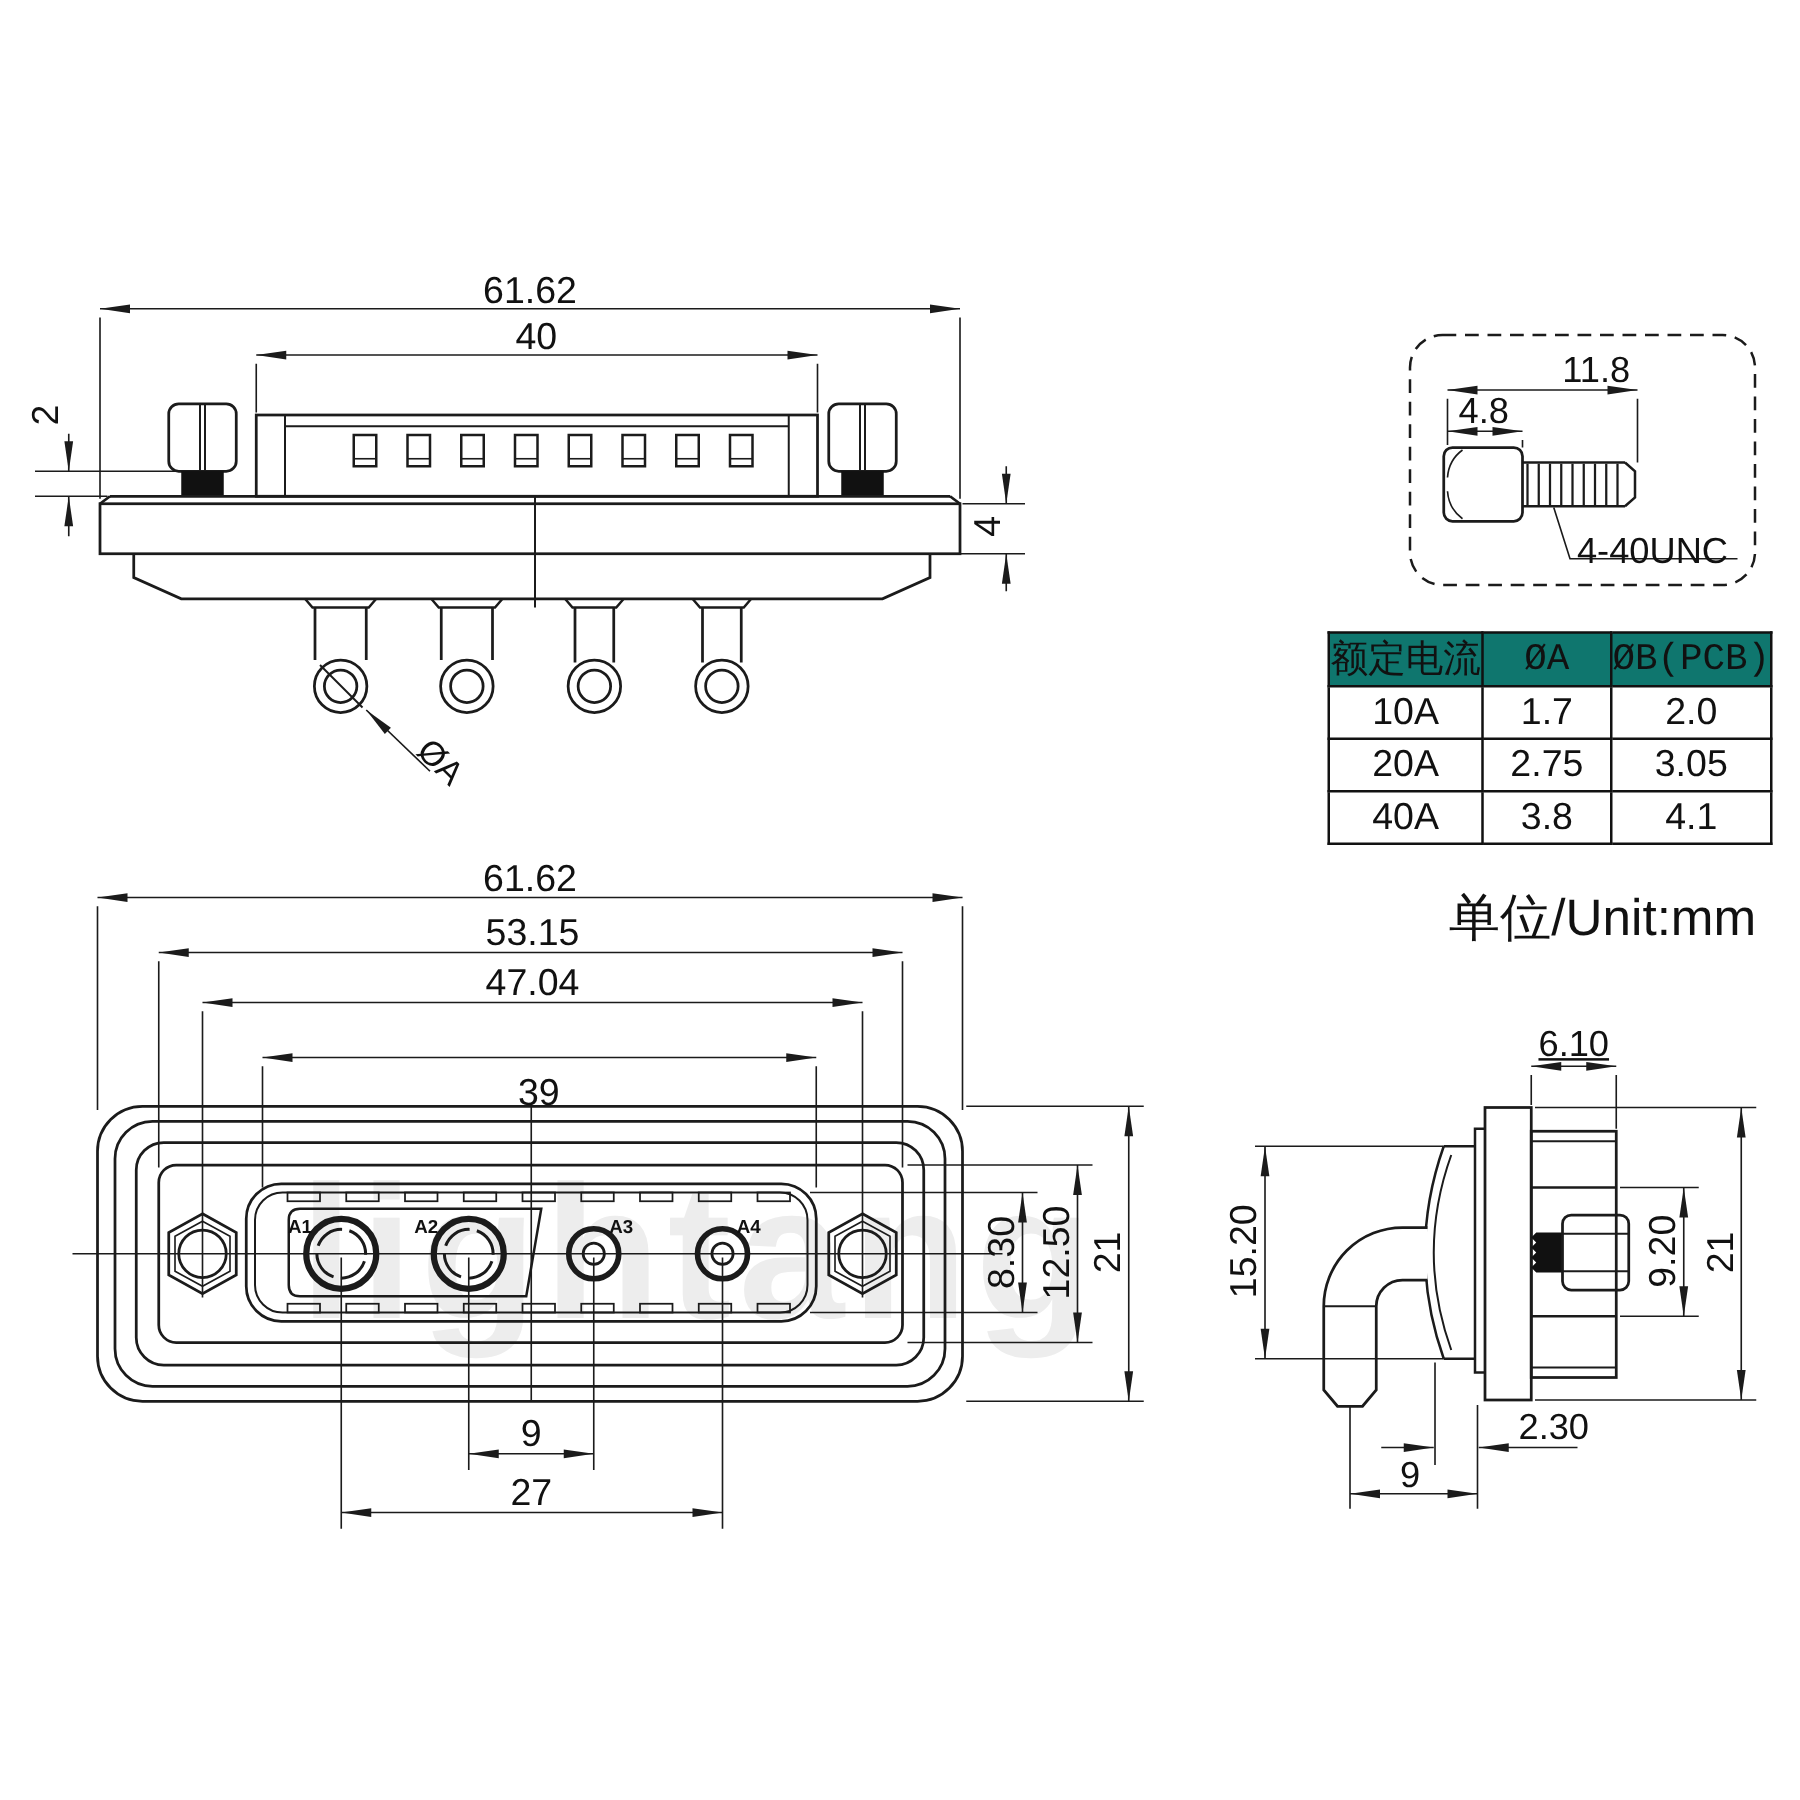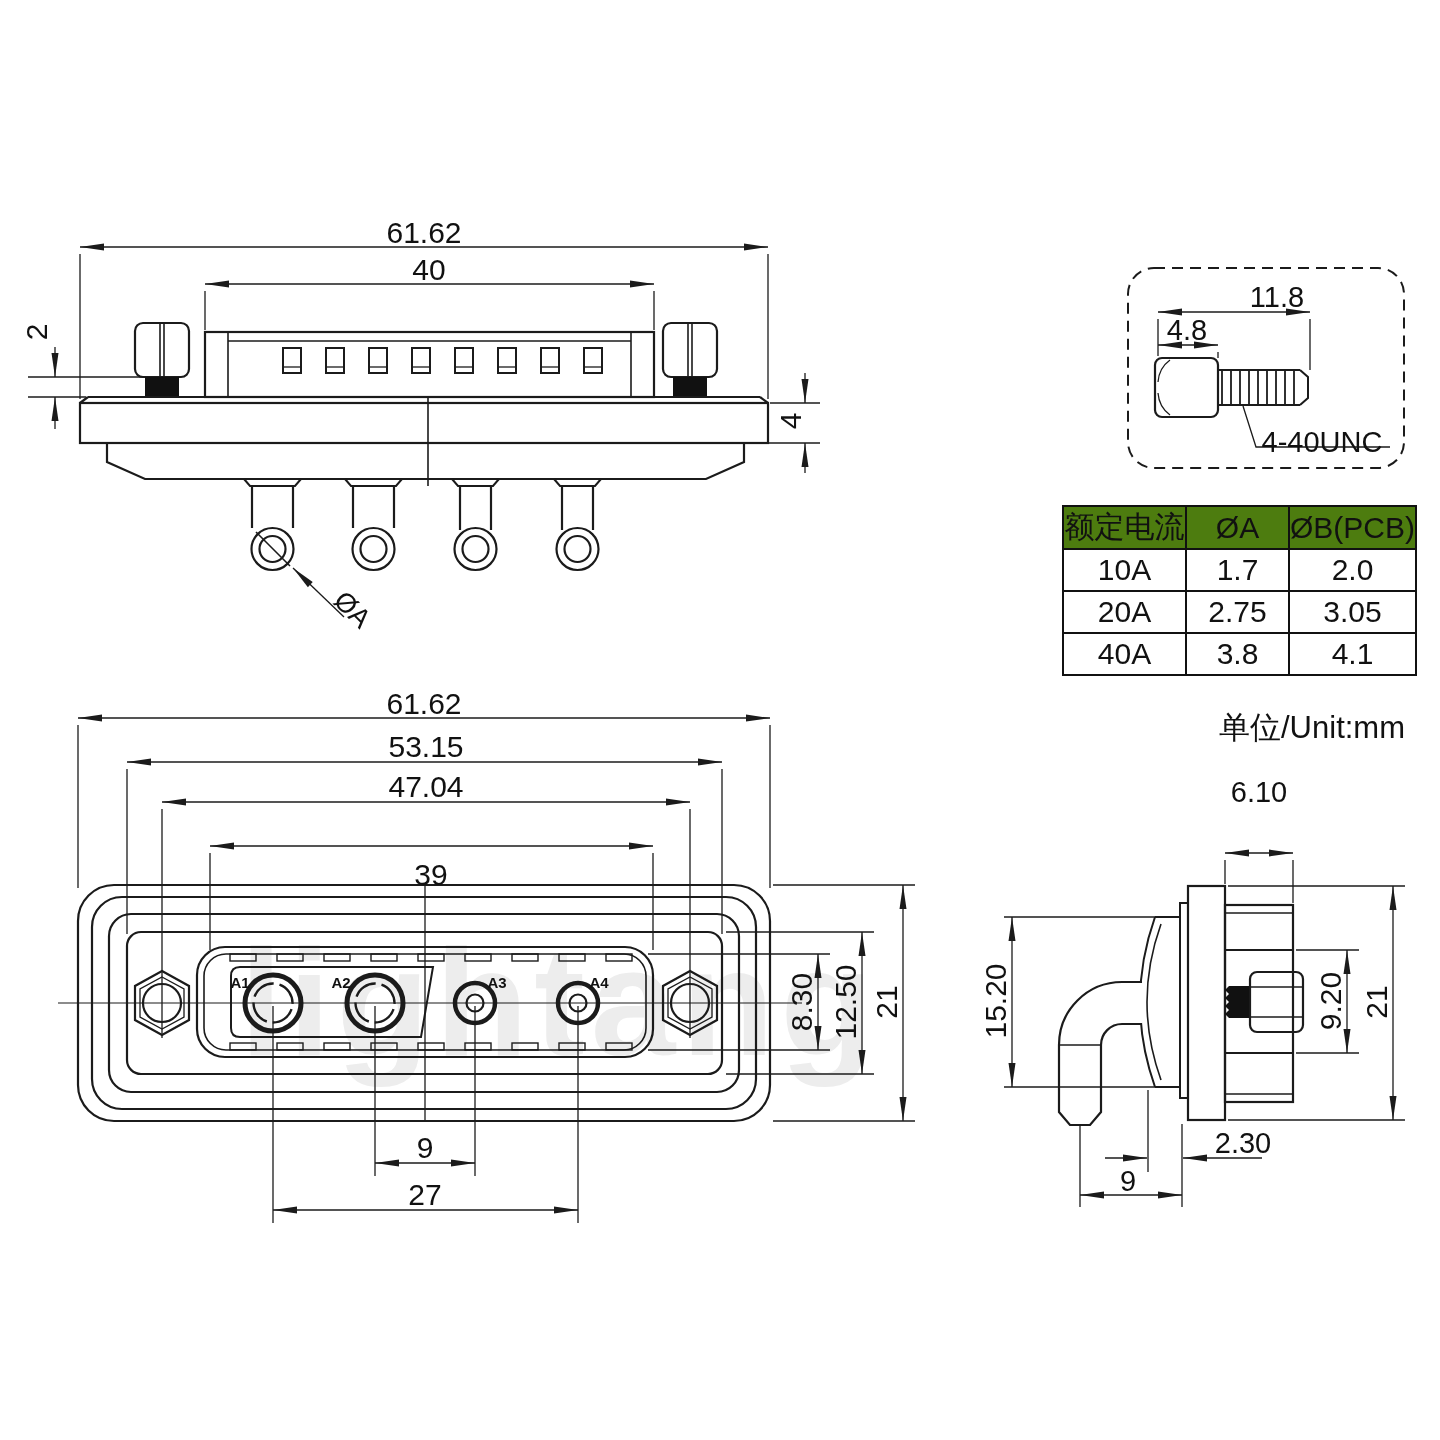--- a/index.html
+++ b/index.html
@@ -11,22 +11,22 @@
   .lbl{position:absolute;transform:translate(-50%,-50%);font-size:30px;
        white-space:nowrap;z-index:3;}
   .lbl.v{transform:translate(-50%,-50%) rotate(-90deg);}
   .lbl.d45{transform:translate(-50%,-50%) rotate(45deg);font-size:27px;}
   .lbl.small{font-size:15px;font-weight:bold;}
   .lbl.mid{font-size:29px;}
   #spec-table{position:absolute;left:1062px;top:505px;z-index:3;
       border-collapse:collapse;table-layout:fixed;}
   #spec-table td{border:2px solid #111;text-align:center;vertical-align:middle;
       font-size:30px;padding:0;height:40px;}
-  #spec-table tr.hdr td{height:38px;background:#4d7c0f;}
-  #unit-note{position:absolute;right:35px;top:707px;font-size:31px;z-index:3;}
+  #spec-table tr.hdr td{height:38px;background:#0f766e;font-family:Liberation Mono, monospace;}
+  #unit-note{position:absolute;right:35px;top:707px;font-size:41px;z-index:3;}
   
   .g{stroke:#1b1b1b;fill:none;stroke-width:2.2px;}
   .g2{stroke:#1b1b1b;fill:none;stroke-width:2px;}
   .t{stroke:#1b1b1b;fill:none;stroke-width:1.6px;}
   .dim{stroke:#1b1b1b;fill:none;stroke-width:1.3px;}
   .blk{fill:#111;stroke:none;}
   .dash{stroke-dasharray:11 7;}
 </style>
 </head>
 <body>
@@ -318,21 +318,21 @@
 <div class="lbl" style="left:425px;top:1148px;">9</div>
 <div class="lbl" style="left:425px;top:1195px;">27</div>
 <div class="lbl v" style="left:802px;top:1002px;">8.30</div>
 <div class="lbl v" style="left:846px;top:1002px;">12.50</div>
 <div class="lbl v" style="left:887px;top:1002px;">21</div>
 <div class="lbl small" style="left:240px;top:982px;">A1</div>
 <div class="lbl small" style="left:341px;top:982px;">A2</div>
 <div class="lbl small" style="left:497px;top:982px;">A3</div>
 <div class="lbl small" style="left:599px;top:982px;">A4</div>
 
-<div class="lbl mid" style="left:1259px;top:792px;">6.10</div>
+<div class="lbl mid" style="left:1259px;top:836px;text-decoration:underline;">6.10</div>
 <div class="lbl v" style="left:996px;top:1001px;">15.20</div>
 <div class="lbl v" style="left:1331px;top:1001px;">9.20</div>
 <div class="lbl v" style="left:1377px;top:1002px;">21</div>
 <div class="lbl mid" style="left:1243px;top:1143px;">2.30</div>
 <div class="lbl mid" style="left:1128px;top:1181px;">9</div>
 
 <table id="spec-table">
   <colgroup>
       <col style="width:123px">
       <col style="width:103px">

